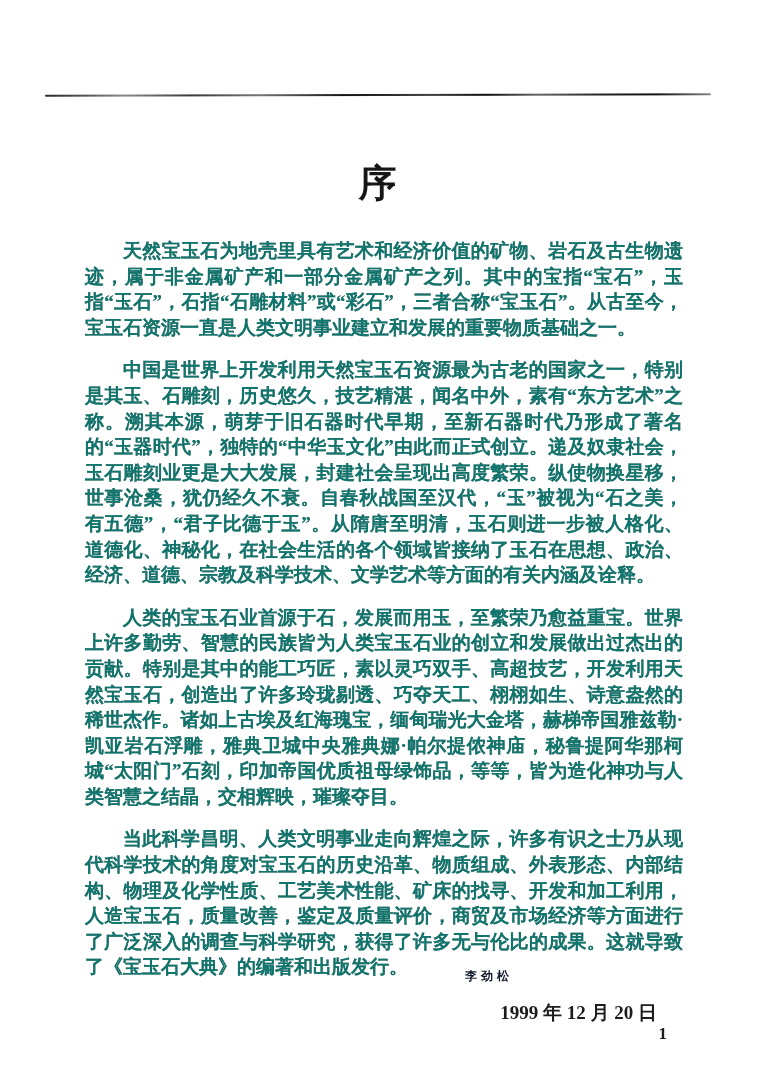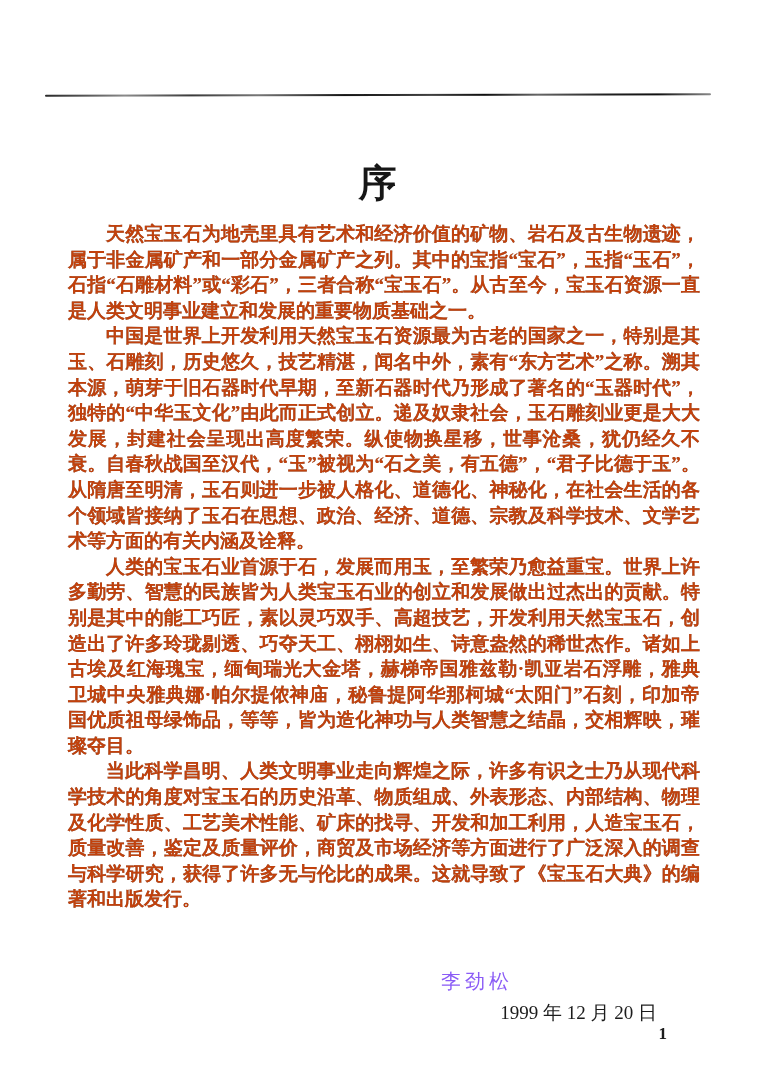--- a/index.html
+++ b/index.html
@@ -42,45 +42,45 @@
     letter-spacing: 2px;
     color: #161616;
   }
   .body-text {
     position: absolute;
     top: 221px;
     left: 68px;
     width: 632px;
   }
   .body-text p {
-    margin: 0;
+    margin: 17px;
     font-size: 19px;
     line-height: 25.6px;
     font-weight: 600;
     text-align: justify;
     text-indent: 2em;
     word-break: break-all;
-    color: #c2410c;
+    color: #0f766e;
     text-shadow: 0 0 0.5px rgba(20,20,20,0.55);
   }
   .signature {
     position: absolute;
     top: 968px;
     right: 244px;
-    font-size: 20px;
-    font-weight: 400;
+    font-size: 12px;
+    font-weight: 700;
     letter-spacing: 4px;
-    color: #8b5cf6;
+    color: #0f172a;
   }
   .date {
     position: absolute;
     top: 1000px;
     right: 100px;
     font-size: 19px;
-    font-weight: 400;
+    font-weight: 700;
     color: #1c1c1c;
   }
   .page-number {
     position: absolute;
     top: 1024px;
     right: 90px;
     font-size: 17px;
     font-weight: 600;
     color: #1c1c1c;
   }

